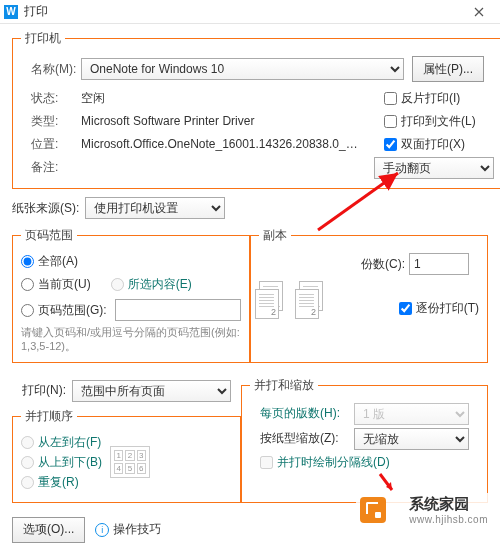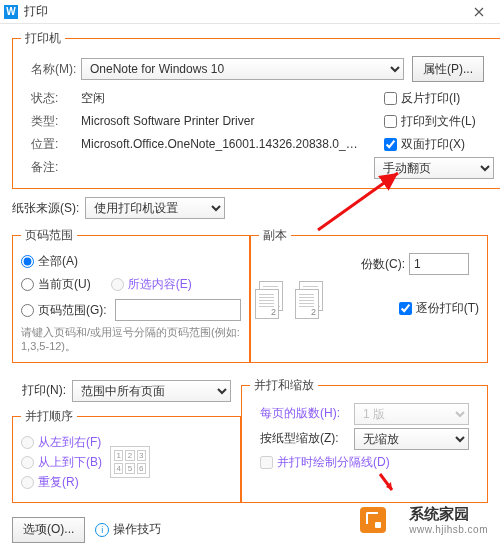--- a/index.html
+++ b/index.html
@@ -26,25 +26,25 @@
 .radio{display:flex;align-items:center;gap:4px;margin:3px 0}
 .radio input{cursor:pointer}
 .hint{color:#888;font-size:11px;margin-top:4px;line-height:1.3}
 .page-icon{width:24px;height:30px;border:1px solid #bbb;position:relative;background:#fff}
 .page-icon::before{content:"";position:absolute;left:3px;top:4px;right:4px;height:1px;background:#ccc;box-shadow:0 3px 0 #ccc,0 6px 0 #ccc,0 9px 0 #ccc,0 12px 0 #ccc}
 .page-icon.stack{margin-left:-14px;margin-top:4px}
 .page-icon .num{position:absolute;bottom:1px;right:2px;font-size:9px;color:#888}
 .grid-icon{width:40px;height:32px;border:1px solid #ccc;display:grid;grid-template-columns:1fr 1fr 1fr;grid-template-rows:1fr 1fr;padding:3px;gap:2px}
 .grid-icon span{background:#fff;border:1px solid #ccc;display:flex;align-items:center;justify-content:center;font-size:8px;color:#999}
 .small-sel{width:140px}
-.disabled-text{color:#8b5cf6}
+.disabled-text{color:#0f766e}
 .bottom-bar{display:flex;align-items:center;gap:10px;margin-top:6px}
 .tips{color:#0e8ee9;display:flex;align-items:center;gap:4px;cursor:pointer}
 .tips .i{width:14px;height:14px;border:1px solid #0e8ee9;border-radius:50%;color:#0e8ee9;font-size:9px;display:flex;align-items:center;justify-content:center}
-.watermark{position:absolute;right:8px;bottom:6px;display:flex;align-items:center;gap:23px;background:rgba(255,255,255,0.85);padding:2px 4px}
+.watermark{position:absolute;right:8px;bottom:16px;display:flex;align-items:center;gap:23px;background:rgba(255,255,255,0.85);padding:2px 4px}
 .watermark .logo{width:26px;height:26px;background:#f08519;border-radius:4px;position:relative}
 .watermark .logo::before{content:"";position:absolute;left:6px;top:5px;width:10px;height:10px;border:2px solid #fff;border-bottom:none;border-right:none;border-radius:2px 0 0 0}
 .watermark .logo::after{content:"";position:absolute;right:5px;bottom:5px;width:6px;height:6px;background:#fff;border-radius:1px}
 .watermark .txt1{font-size:15px;font-weight:bold;color:#333}
 .watermark .txt2{font-size:10px;color:#888;letter-spacing:0.5px}
 .paper-src{display:flex;justify-content:flex-start;align-items:center;gap:6px;margin:2px 0 8px 0}
 .mini-arrow{position:absolute;right:102px;bottom:46px;pointer-events:none}
 .mini-arrow svg{width:22px;height:22px}
 .name-sel{flex:1}
 .ellip{white-space:nowrap;overflow:hidden;text-overflow:ellipsis}

